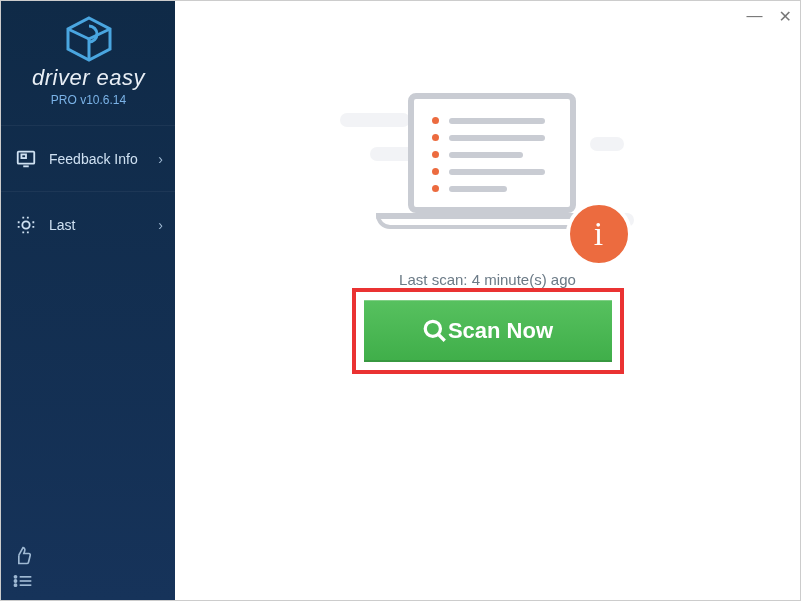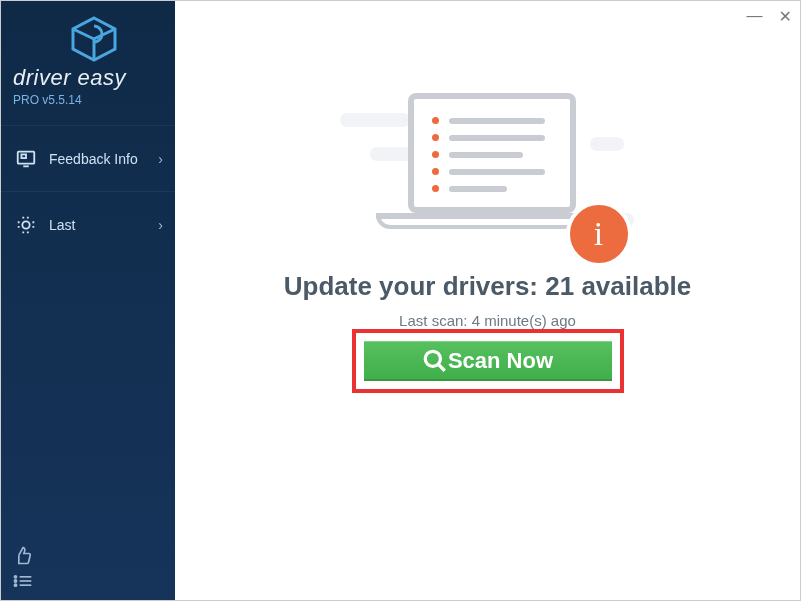--- a/index.html
+++ b/index.html
@@ -20,21 +20,22 @@
 .sidebar {
   width: 174px;
   height: 100%;
   background: #1a3a5c;
   background: linear-gradient(to bottom, #0f2a47 0%, #16335a 100%);
   color: #a9c0d8;
   display: flex;
   flex-direction: column;
 }
 .logo-block {
-  padding: 14px 0 8px 12px;
+  text-align: center;
+  padding: 14px 0 8px 1px;
 }
 .logo-svg { display: block; margin: 0 auto 2px auto; }
 .brand {
   font-size: 22px;
   color: #e8eef5;
   font-weight: 400;
   font-style: italic;
   letter-spacing: .5px;
 }
 .version {
@@ -160,21 +161,21 @@
   font-size: 15px;
   color: #6b7a86;
 }
 .scan-wrap {
   display:inline-block;
   border: 4px solid #ea3232;
   padding: 8px;
 }
 .scan-btn {
   width: 248px;
-  height: 40px;
+  height: 62px;
   background: linear-gradient(to bottom, #57c15f, #3fae49);
   border: none;
   color: #fff;
   font-size: 22px;
   font-weight: 600;
   cursor: pointer;
   display:flex;align-items:center;justify-content:center;gap:0;
   box-shadow: inset 0 -2px 0 rgba(0,0,0,.12), inset 0 1px 0 rgba(255,255,255,.25);
 }
 </style>
@@ -187,21 +188,21 @@
     <div class="logo-block">
       <svg class="logo-svg" width="52" height="48" viewBox="0 0 52 48">
         <g fill="none" stroke="#4aa6e0" stroke-width="3">
           <polygon points="26,3 47,14 47,34 26,45 5,34 5,14"></polygon>
           <path d="M26 45 L26 24 L47 14"></path>
           <path d="M26 24 L5 14"></path>
           <path d="M26 11 a8 8 0 0 1 0 16"></path>
         </g>
       </svg>
       <div class="brand">driver easy</div>
-      <div class="version">PRO v5.5.14</div>
+      <div class="version">PRO v10.6.14</div>
     </div>
 
     <div class="nav">
 
 
       <div class="nav-item">
         <span class="icon">
           <svg width="22" height="22" viewBox="0 0 24 24" fill="none" stroke="#cfe1f2" stroke-width="2">
             <rect x="3" y="4" width="18" height="13" rx="1"></rect>
             <rect x="7" y="7" width="5" height="4"></rect>
@@ -274,23 +275,20 @@
             <div class="row">
                 <div class="dot"></div>
                 <div class="bar" style="width:58px"></div>
               </div>
           </div>
         </div>
         <div class="laptop-base"></div>
         <div class="info-badge">i</div>
       </div>
 
-      <div class="headline">
-        <span>Update your drivers: </span><span>21</span><span> available</span>
-      </div>
       <div class="subline">Last scan: 4 minute(s) ago</div>
 
       <div class="scan-wrap">
         <button class="scan-btn">
           <svg width="26" height="26" viewBox="0 0 24 24" fill="none" stroke="#fff" stroke-width="3">
             <circle cx="10" cy="10" r="7"></circle>
             <line x1="15" y1="15" x2="21" y2="21"></line>
           </svg>
           <span>Scan Now</span>
         </button>

